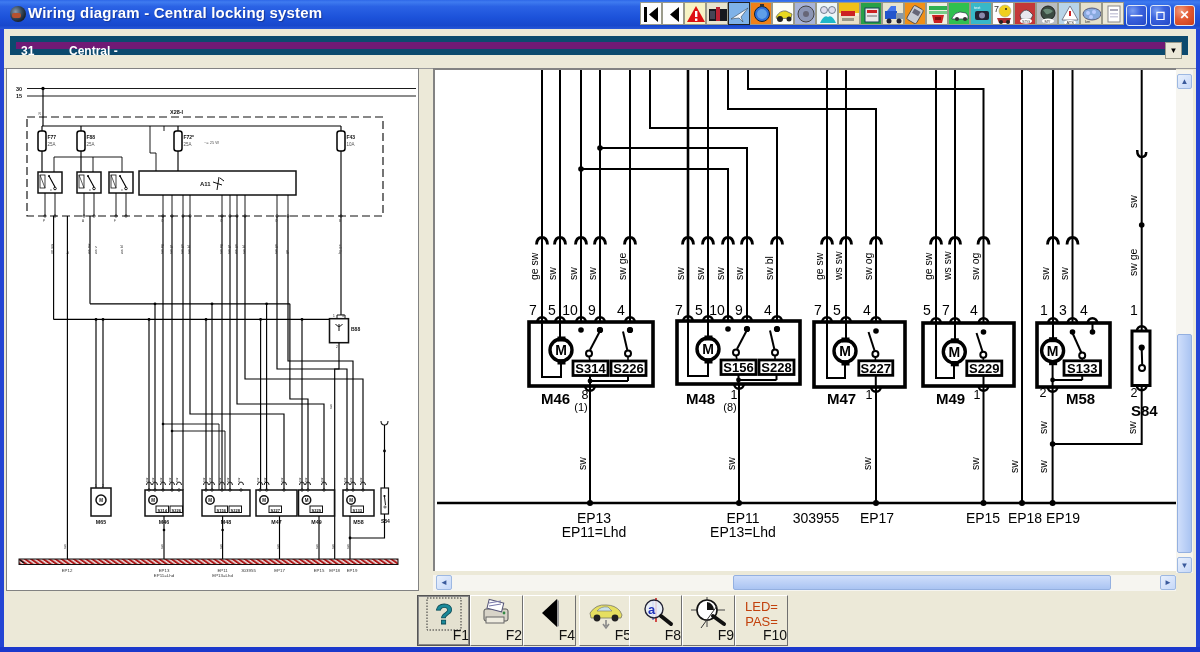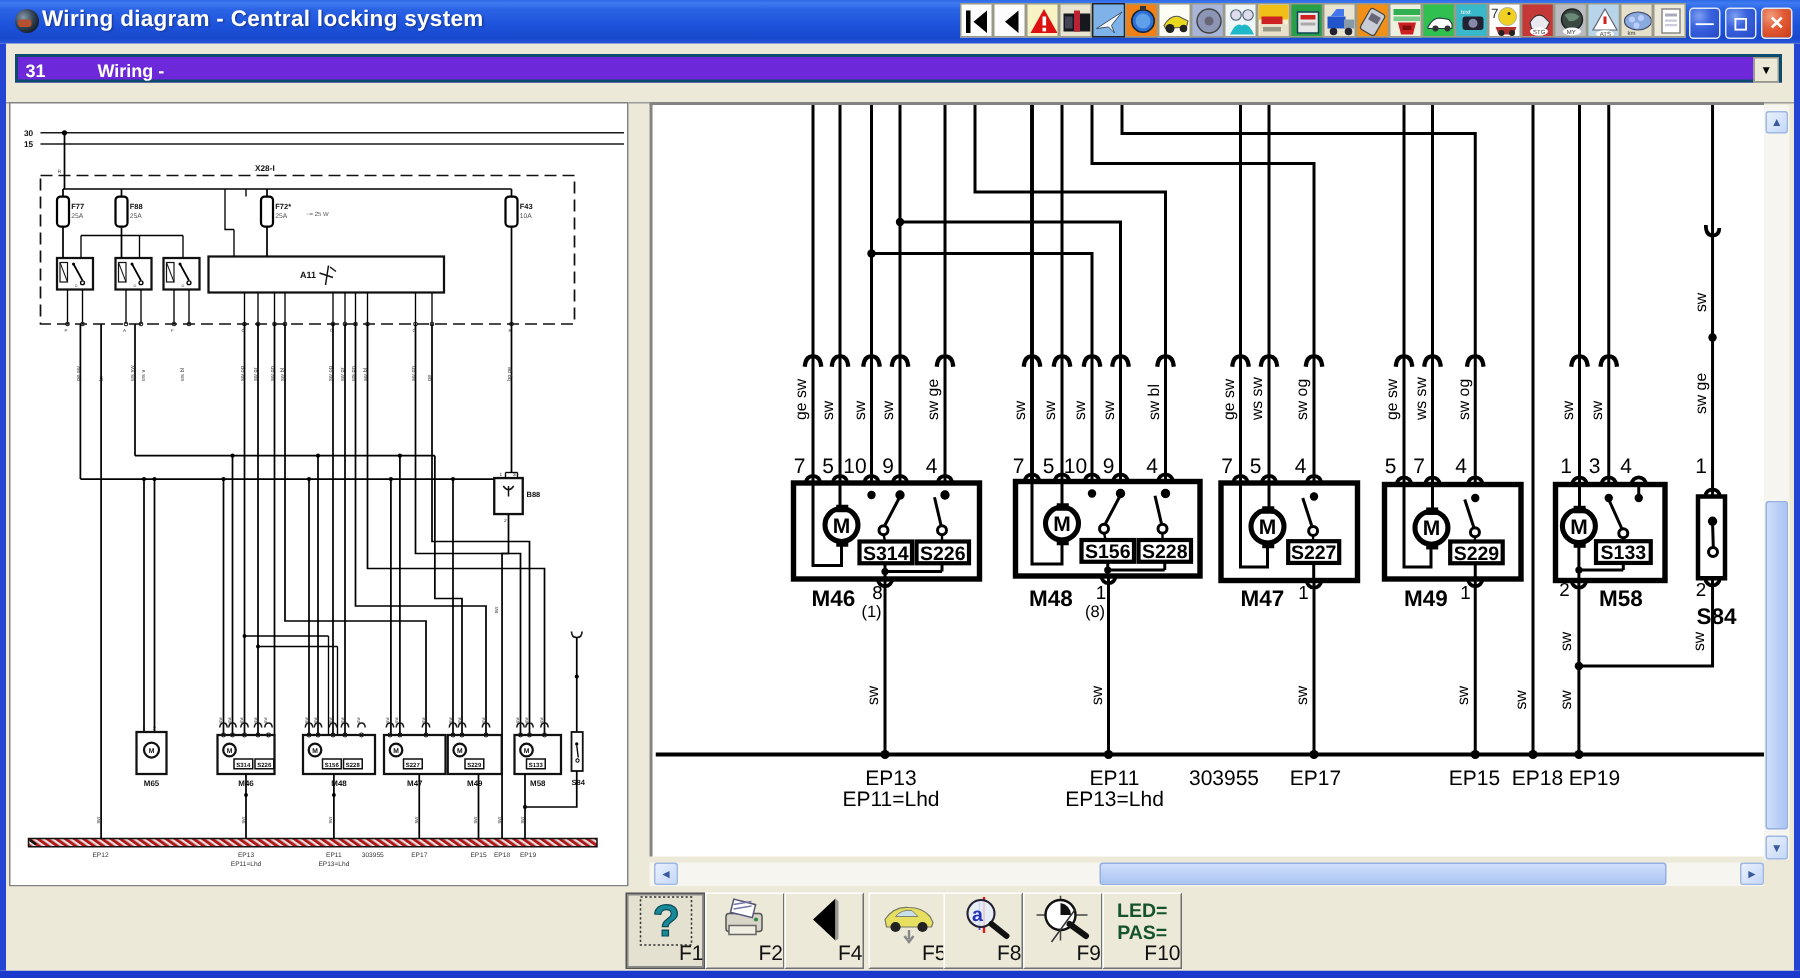--- a/index.html
+++ b/index.html
@@ -8,21 +8,21 @@
 #titletxt{position:absolute;left:28px;top:4px;color:#fff;font-size:15px;font-weight:bold;letter-spacing:0.2px;text-shadow:1px 1px 1px #1a3a9a}
 #appicon{position:absolute;left:10px;top:6px;width:16px;height:16px;border-radius:8px;
  background:radial-gradient(circle at 35% 35%,#8899aa 0%,#334455 45%,#111722 80%);}
 #appicon:before{content:"";position:absolute;left:2px;top:7px;width:9px;height:5px;background:#b5512f;border-radius:2px}
 .wbtn{position:absolute;top:5px;width:21px;height:21px;border-radius:3px;border:1px solid #dfe8f6;color:#fff;text-align:center;line-height:19px;font-size:12px;font-weight:bold}
 .wmin,.wmax{background:radial-gradient(circle at 30% 25%,#7b9ff2 0%,#3b63dd 40%,#2348c8 100%)}
 .wclose{background:radial-gradient(circle at 30% 25%,#f09b7c 0%,#e25a34 45%,#c93d17 100%)}
 .borderL{position:absolute;left:0;top:29px;width:4px;height:618px;background:#2445d4}
 .borderR{position:absolute;left:1196px;top:29px;width:4px;height:618px;background:#2445d4}
 .borderB{position:absolute;left:0;top:647px;width:1200px;height:5px;background:#1B38CC}
-#redwrap{position:absolute;left:10px;top:36px;width:1178px;height:19px;border:2px solid #0c4a6e;background:#6d28d9}
+#redwrap{position:absolute;left:10px;top:36px;width:1178px;height:19px;border:6px solid #0c4a6e;background:#701a75}
 #redtxt{position:absolute;left:5px;top:2px;color:#fff;font-weight:bold;font-size:12px}
 #redtxt2{position:absolute;left:53px;top:2px;color:#fff;font-weight:bold;font-size:12px}
 #ddbtn{position:absolute;right:0;top:0;width:17px;height:17px;background:#ECE9D8;border:1px solid #9a9a8a;font-size:8px;text-align:center;line-height:16px;color:#000}
 #lpanel{position:absolute;left:6px;top:68px;width:413px;height:523px;background:#fff;border:1px solid #828282}
 #rpanel{position:absolute;left:433px;top:68px;width:743px;height:503px;background:#fff;border-left:2px solid #838383;border-top:2px solid #838383}
 #vscroll{position:absolute;left:1176px;top:70px;width:17px;height:503px;background:#f6f5f0}
 #hscroll{position:absolute;left:433px;top:575px;width:743px;height:16px;background:#f6f5f0}
 .sbtn{position:absolute;background:linear-gradient(135deg,#e8f0fd,#c6d8f8);border:1px solid #9db8e2;border-radius:2px;color:#3a5a9c;font-weight:bold;text-align:center}
 .sthumb{position:absolute;background:linear-gradient(90deg,#cfdefb,#aac4f2);border:1px solid #94b0e0;border-radius:2px}
 .sthumbH{position:absolute;background:linear-gradient(180deg,#cfdefb,#aac4f2);border:1px solid #94b0e0;border-radius:2px}
@@ -162,21 +162,21 @@
       </svg></div>
 <div class="wbtn wmin" style="left:1126px">—</div>
 <div class="wbtn wmax" style="left:1150px">◻</div>
 <div class="wbtn wclose" style="left:1174px">✕</div>
 </div>
 <div class="borderL"></div>
 <div class="borderR"></div>
 <div class="borderB"></div>
 <div id="redwrap">
     <div id="redtxt">31</div>
-    <div id="redtxt2">Wiring -</div>
+    <div id="redtxt2">Central -</div>
     <div id="ddbtn">▼</div>
   </div>
 <div style="position:absolute;left:4px;top:68px;width:1192px;height:1px;background:#9a9a9a"></div>
 <div id="lpanel"><svg width="411" height="519" viewBox="0 0 411 519">
       <text x="9" y="21.5" font-size="5.5" text-anchor="start" font-weight="bold" fill="#111">30</text>
       <line x1="20" y1="19.5" x2="409" y2="19.5" stroke="#1a1a1a" stroke-width="1.1"></line>
       <text x="9" y="29" font-size="5.5" text-anchor="start" font-weight="bold" fill="#111">15</text>
       <line x1="20" y1="27" x2="409" y2="27" stroke="#1a1a1a" stroke-width="1.1"></line>
       <circle cx="36" cy="19.5" r="1.7" fill="#000"></circle>
       <line x1="36" y1="19.5" x2="36" y2="48" stroke="#000" stroke-width="1.15"></line>
@@ -829,17 +829,17 @@
           <circle cx="20" cy="13" r="10" fill="#fff" stroke="#111" stroke-width="1.6"></circle>
           <path d="M20 5 A8 8 0 0 1 27 13 L20 13 Z" fill="#111"></path>
           <path d="M22 13 L10 19 L20 14 Z" fill="#111"></path>
           <line x1="26" y1="19" x2="37" y2="27" stroke="#111" stroke-width="4" stroke-linecap="round"></line>
           <line x1="30" y1="9" x2="14" y2="31" stroke="#333" stroke-width="1"></line>
         </svg></div>
       <div class="flbl">F9</div>
     </div>
     <div class="fbtn" style="left:731px">
       <div style="position:absolute;left:0;top:1px;width:100%;height:34px;text-align:center">
-        <div style="font-size:13px;font-weight:bold;color:#14532d;line-height:15px;padding-top:2px">LED=<br>PAS=</div>
+        <div style="font-size:13px;font-weight:normal;color:#c2410c;line-height:15px;padding-top:2px">LED=<br>PAS=</div>
       </div>
       <div class="flbl">F10</div>
     </div>
   </div>
 
 </body></html>

